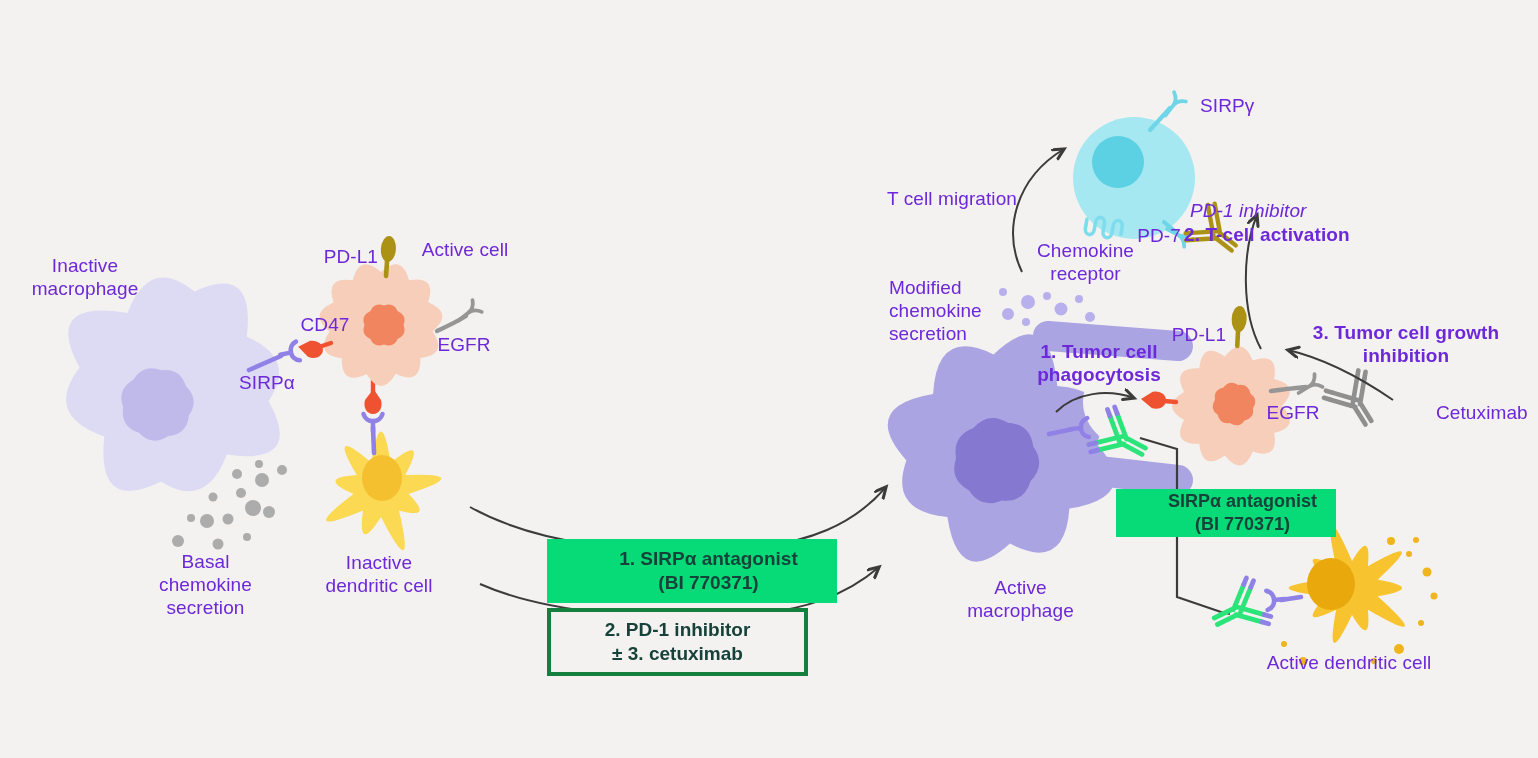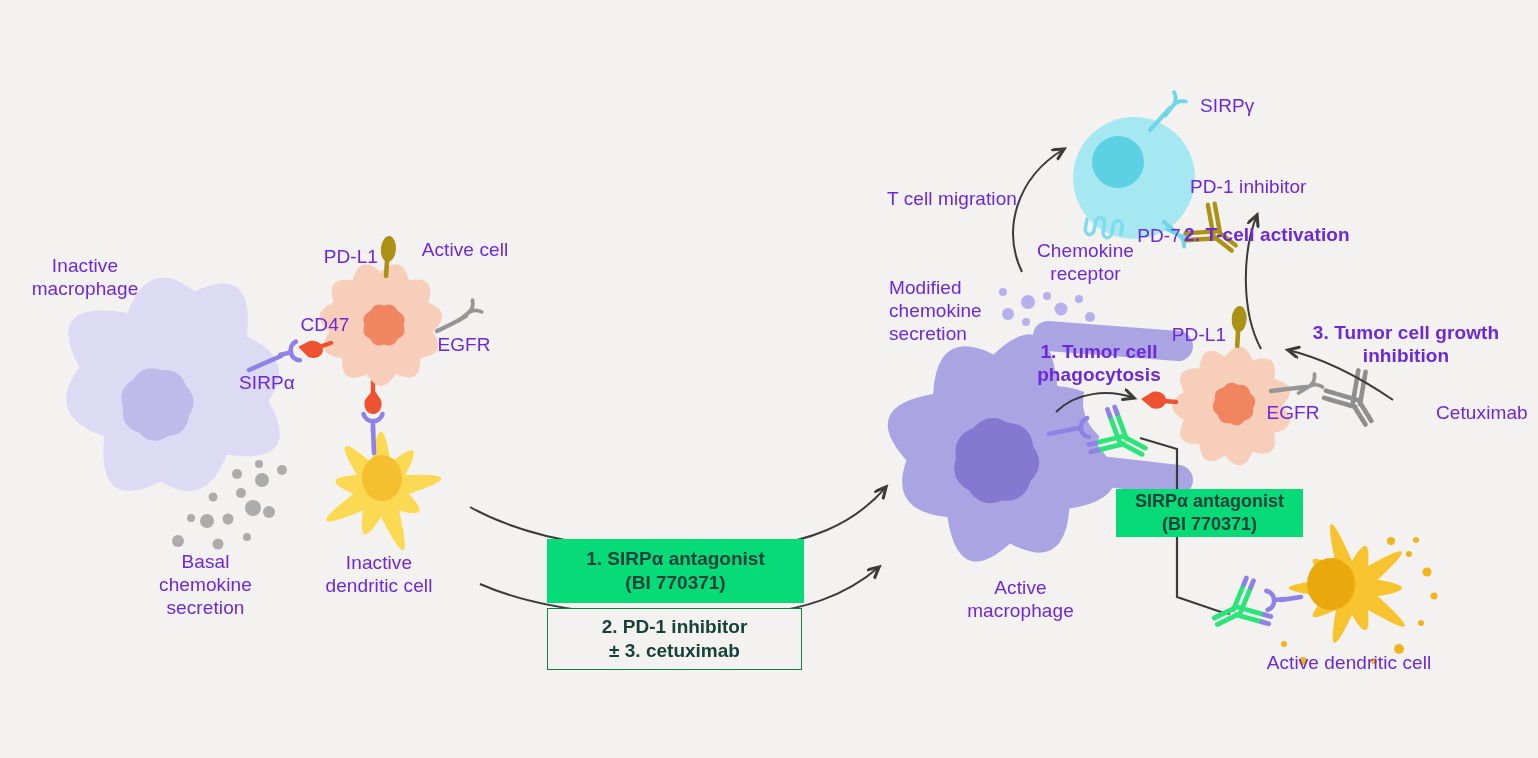--- a/index.html
+++ b/index.html
@@ -6,22 +6,22 @@
   .stage{position:relative;width:1538px;height:758px;background:#F4F2F0;overflow:hidden;
          font-family:"Liberation Sans",sans-serif;}
   .stage svg{position:absolute;left:0;top:0;}
   .lbl{position:absolute;font:19px/1.22 "Liberation Sans",sans-serif;color:#6d28d9;
        white-space:pre-line;text-align:center;letter-spacing:.1px;}
   .b{font-weight:bold;}
   .la{text-align:left;} .ra{text-align:right;}
   .gbox,.obox{position:absolute;display:flex;align-items:center;justify-content:center;
        font:bold 19px/1.28 "Liberation Sans",sans-serif;color:#16423A;
        white-space:pre-line;text-align:center;}
-  .gbox{background:#06DB78;}
-  .obox{background:#F4F2F0;border:1px solid #15803d;}
+  .gbox{background:#06DB78;padding-left:33px;}
+  .obox{background:#F4F2F0;border:4px solid #15803d;}
   .boxr{font-size:18px;}
   .abm{stroke:var(--c);stroke-width:4.3;}
   .abt{stroke:var(--t,var(--c));stroke-width:4.3;}
   .arrow{fill:none;stroke:#3B3B3B;stroke-width:2;}
 </style>
 </head>
 <body>
 
 <div class="stage">
 
@@ -180,21 +180,21 @@
 <div class="lbl" style="left:300px;top:551px;width:158px;">Inactive
 dendritic cell</div>
 
 <div class="gbox" style="left:547px;top:539px;width:257px;height:64px;">1.  SIRPα antagonist
 (BI 770371)</div>
 <div class="obox" style="left:547px;top:608px;width:253px;height:60px;">2. PD-1 inhibitor
 ± 3. cetuximab</div>
 
 <div class="lbl la" style="left:1200px;top:94px;width:80px;">SIRPγ</div>
 <div class="lbl" style="left:872px;top:187px;width:160px;">T cell migration</div>
-<div class="lbl la" style="left:1190px;top:175px;width:140px;">PD-1 inhibitor</div>
+<div class="lbl la" style="left:1190px;top:199px;width:140px;font-style:italic;">PD-1 inhibitor</div>
 <div class="lbl" style="left:1133px;top:224px;width:52px;">PD-7</div>
 <div class="lbl" style="left:1023px;top:239px;width:125px;">Chemokine
 receptor</div>
 <div class="lbl b la" style="left:1184px;top:223px;width:210px;">2. T-cell  activation</div>
 <div class="lbl la" style="left:889px;top:276px;width:120px;">Modified
 chemokine
 secretion</div>
 <div class="lbl b" style="left:1023px;top:340px;width:152px;">1. Tumor cell
 phagocytosis</div>
 <div class="lbl" style="left:1166px;top:323px;width:66px;">PD-L1</div>

